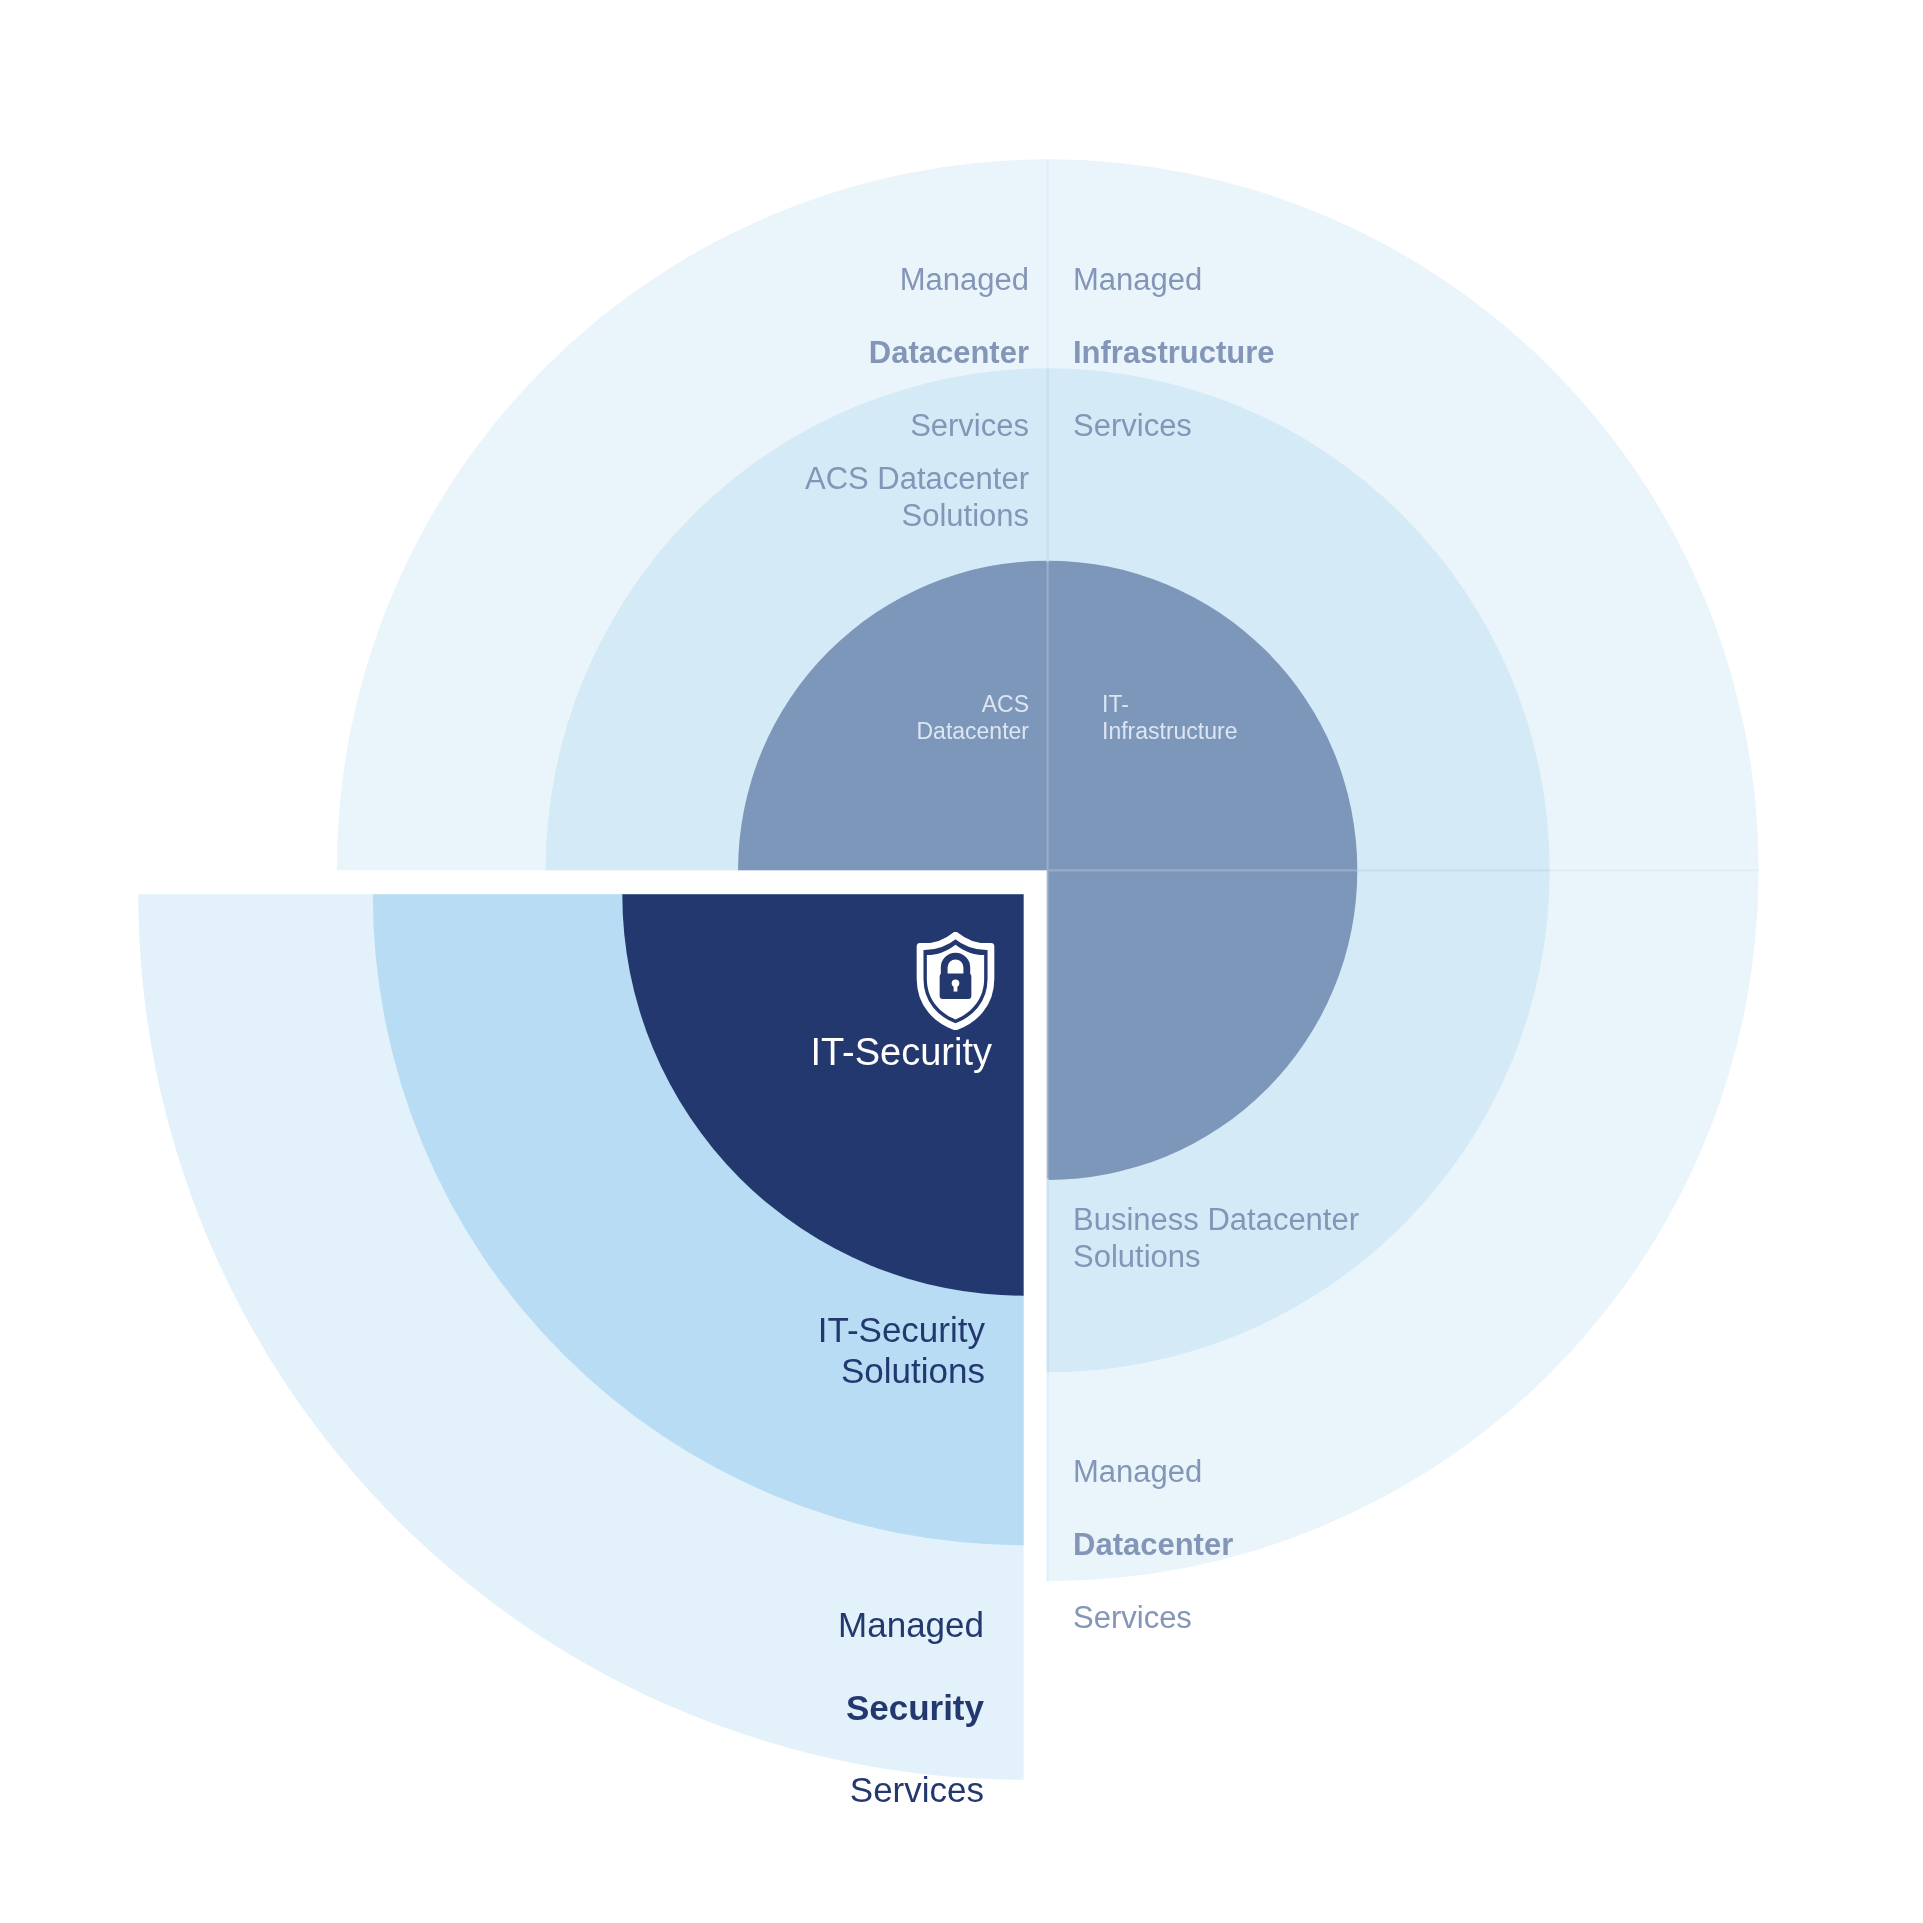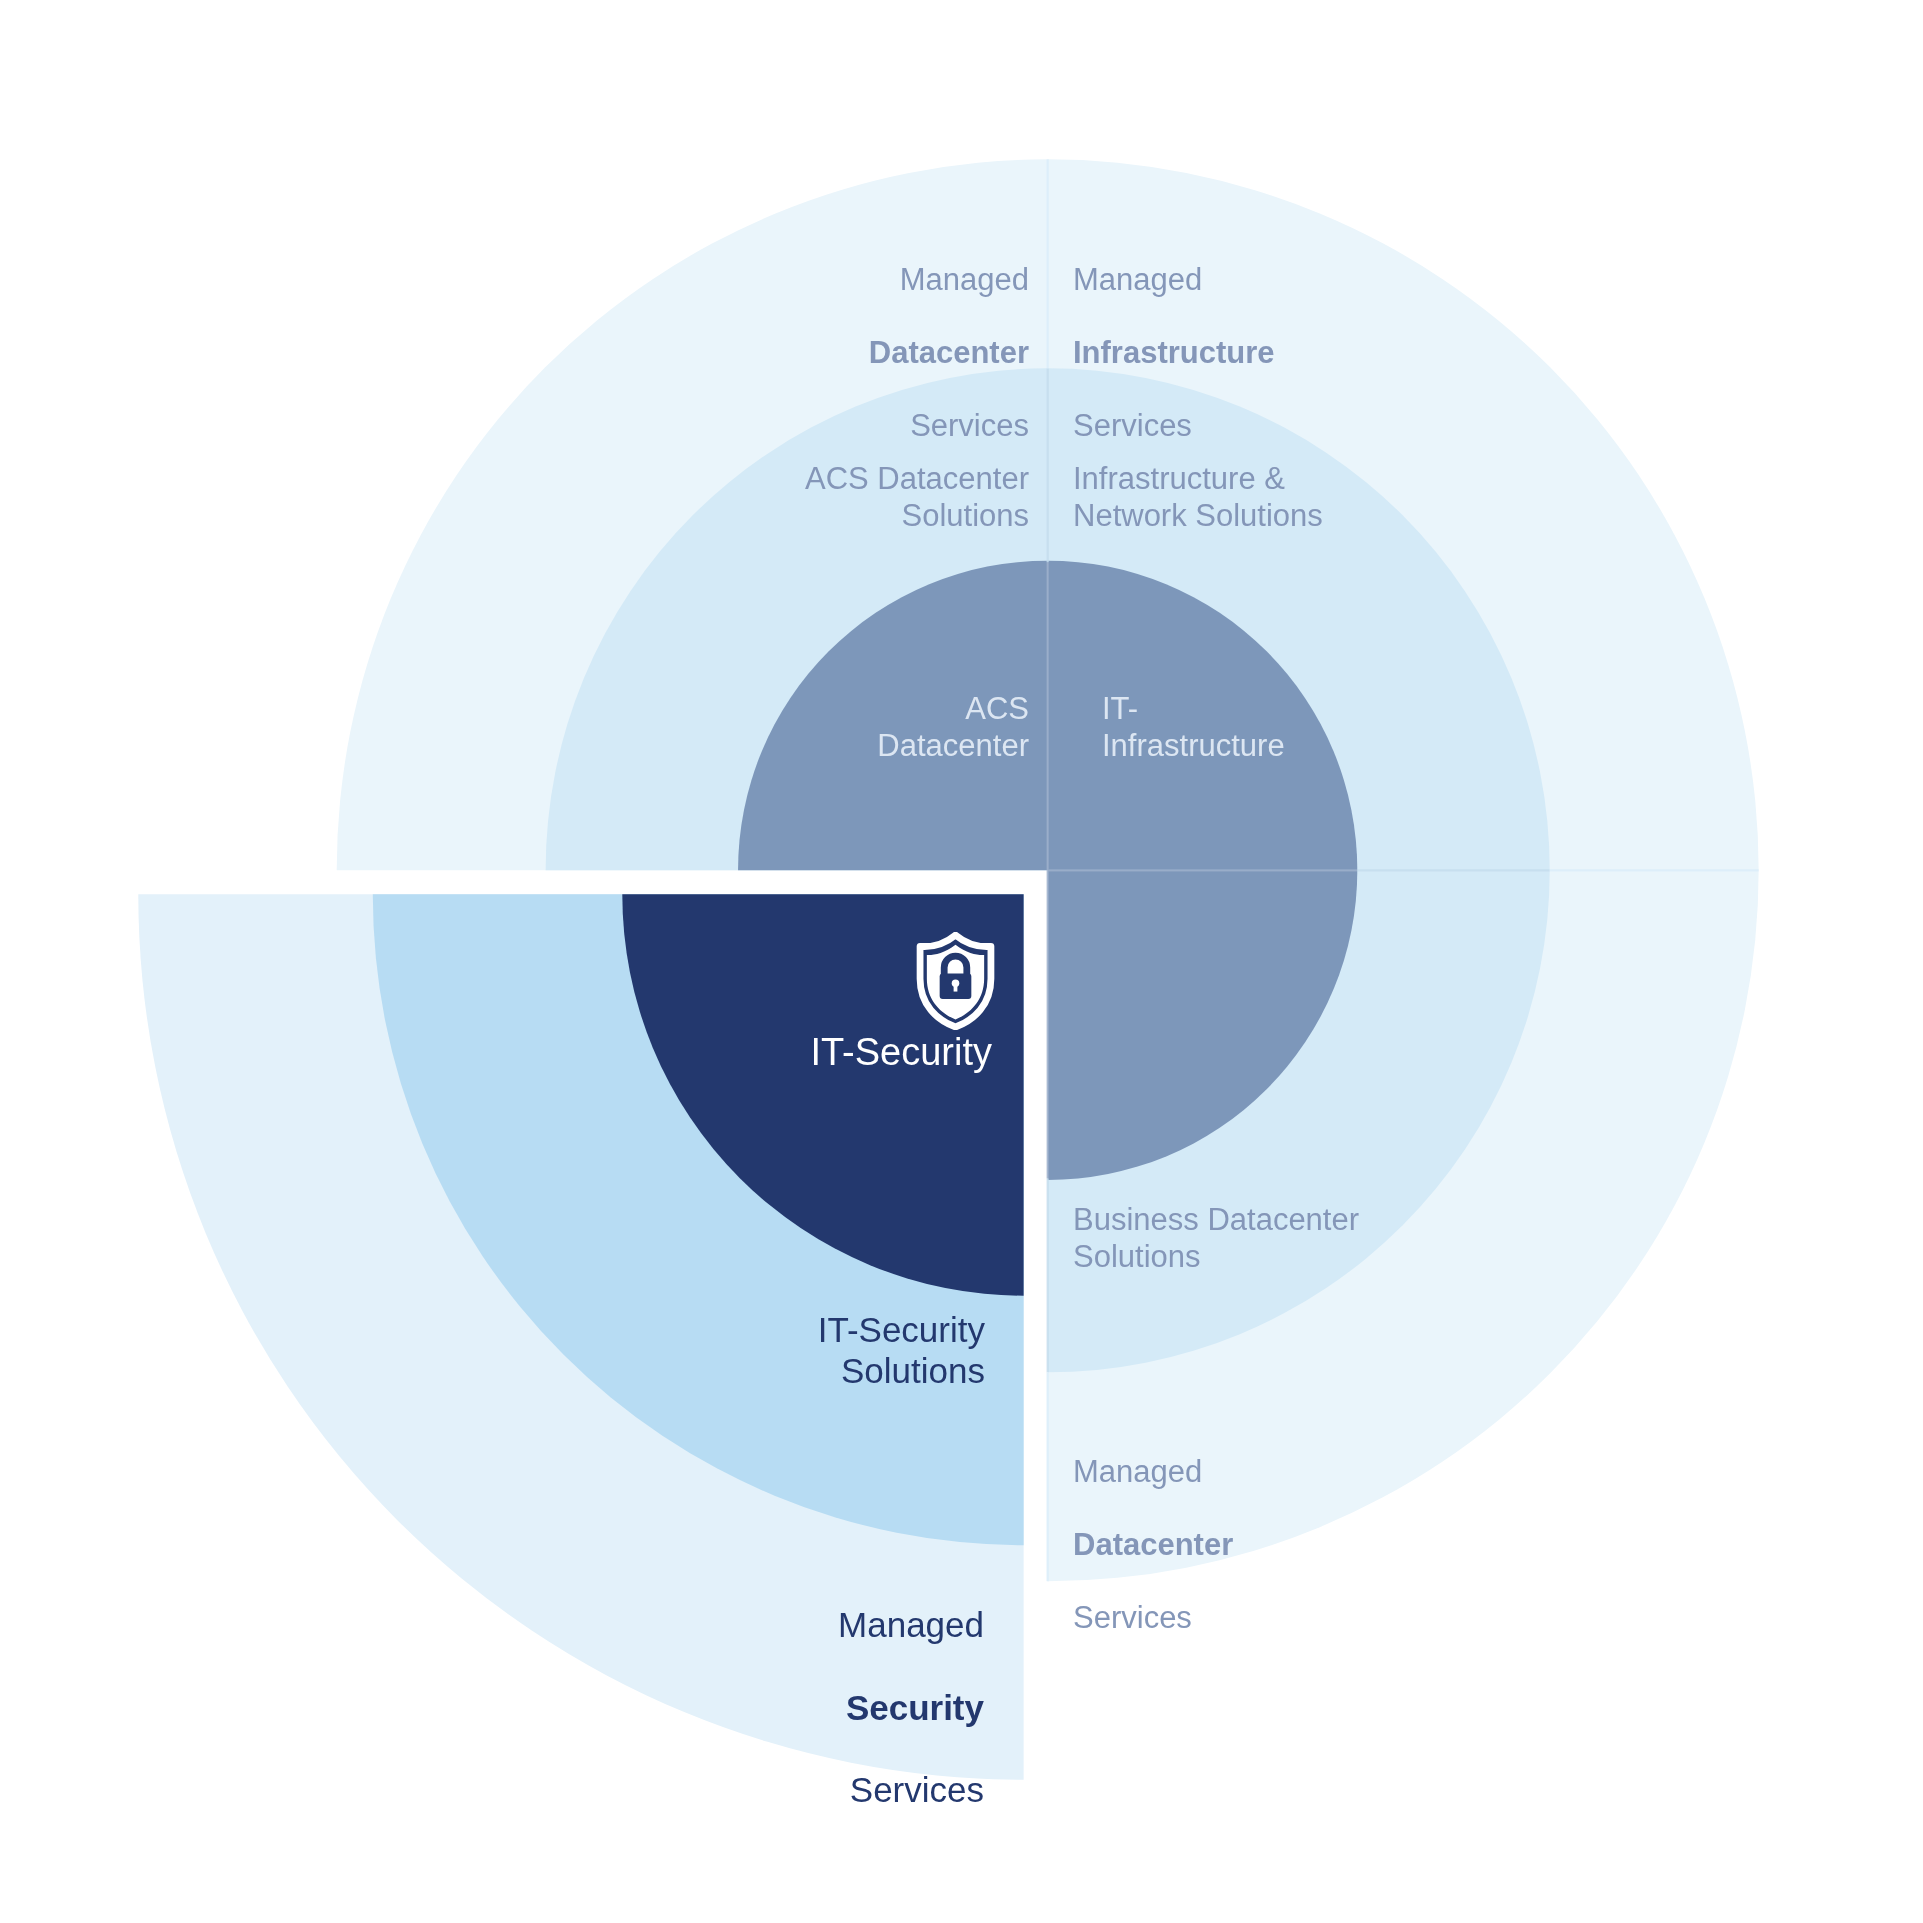--- a/index.html
+++ b/index.html
@@ -7,21 +7,21 @@
        font-family:"Liberation Sans","DejaVu Sans",sans-serif;}
   #stage{position:relative;width:1924px;height:1615px;}
   #stage svg{position:absolute;left:0;top:0;}
 
   .lbl{position:absolute;white-space:pre-line;line-height:1.18;}
   .lbl b{font-weight:700;}
 
   
   .t-outer{font-size:31px;color:#8496b8;font-weight:400;}
   .t-mid  {font-size:31px;color:#8496b8;font-weight:400;}
-  .t-inner{font-size:31px;color:#dce6f2;font-weight:400;}
+  .t-inner{font-size:23px;color:#dce6f2;font-weight:400;}
   .t-core {font-size:38px;color:#ffffff;font-weight:400;}
   .t-mid-hl{font-size:35px;color:#23386e;font-weight:400;}
   .t-outer-hl{font-size:35px;color:#23386e;font-weight:400;}
 
   .ta-r{text-align:right;}
   .ta-l{text-align:left;}
 
   #shield{position:absolute;}
 </style>
 </head>
@@ -105,22 +105,20 @@
 
   <div class="lbl t-outer-hl ta-r" style="left:646px;top:1563px;width:338px;">
     <div>Managed</div>
     <div><b>Security</b></div>
     <div>Services</div>
   </div>
 
   <div class="lbl t-mid ta-r" style="left:601px;top:461px;width:428px;">ACS Datacenter
 Solutions</div>
 
-  <div class="lbl t-mid ta-l" style="left:1073px;top:461px;width:451px;">Infrastructure &amp;
-Network Solutions</div>
 
   <div class="lbl t-mid ta-l" style="left:1073px;top:1202px;width:466px;">Business Datacenter
 Solutions</div>
 
   <div class="lbl t-mid-hl ta-r" style="left:624px;top:1309px;width:361px;">IT-Security
 Solutions</div>
 
   <div class="lbl t-inner ta-r" style="left:691px;top:691px;width:338px;">ACS
 Datacenter</div>
 

